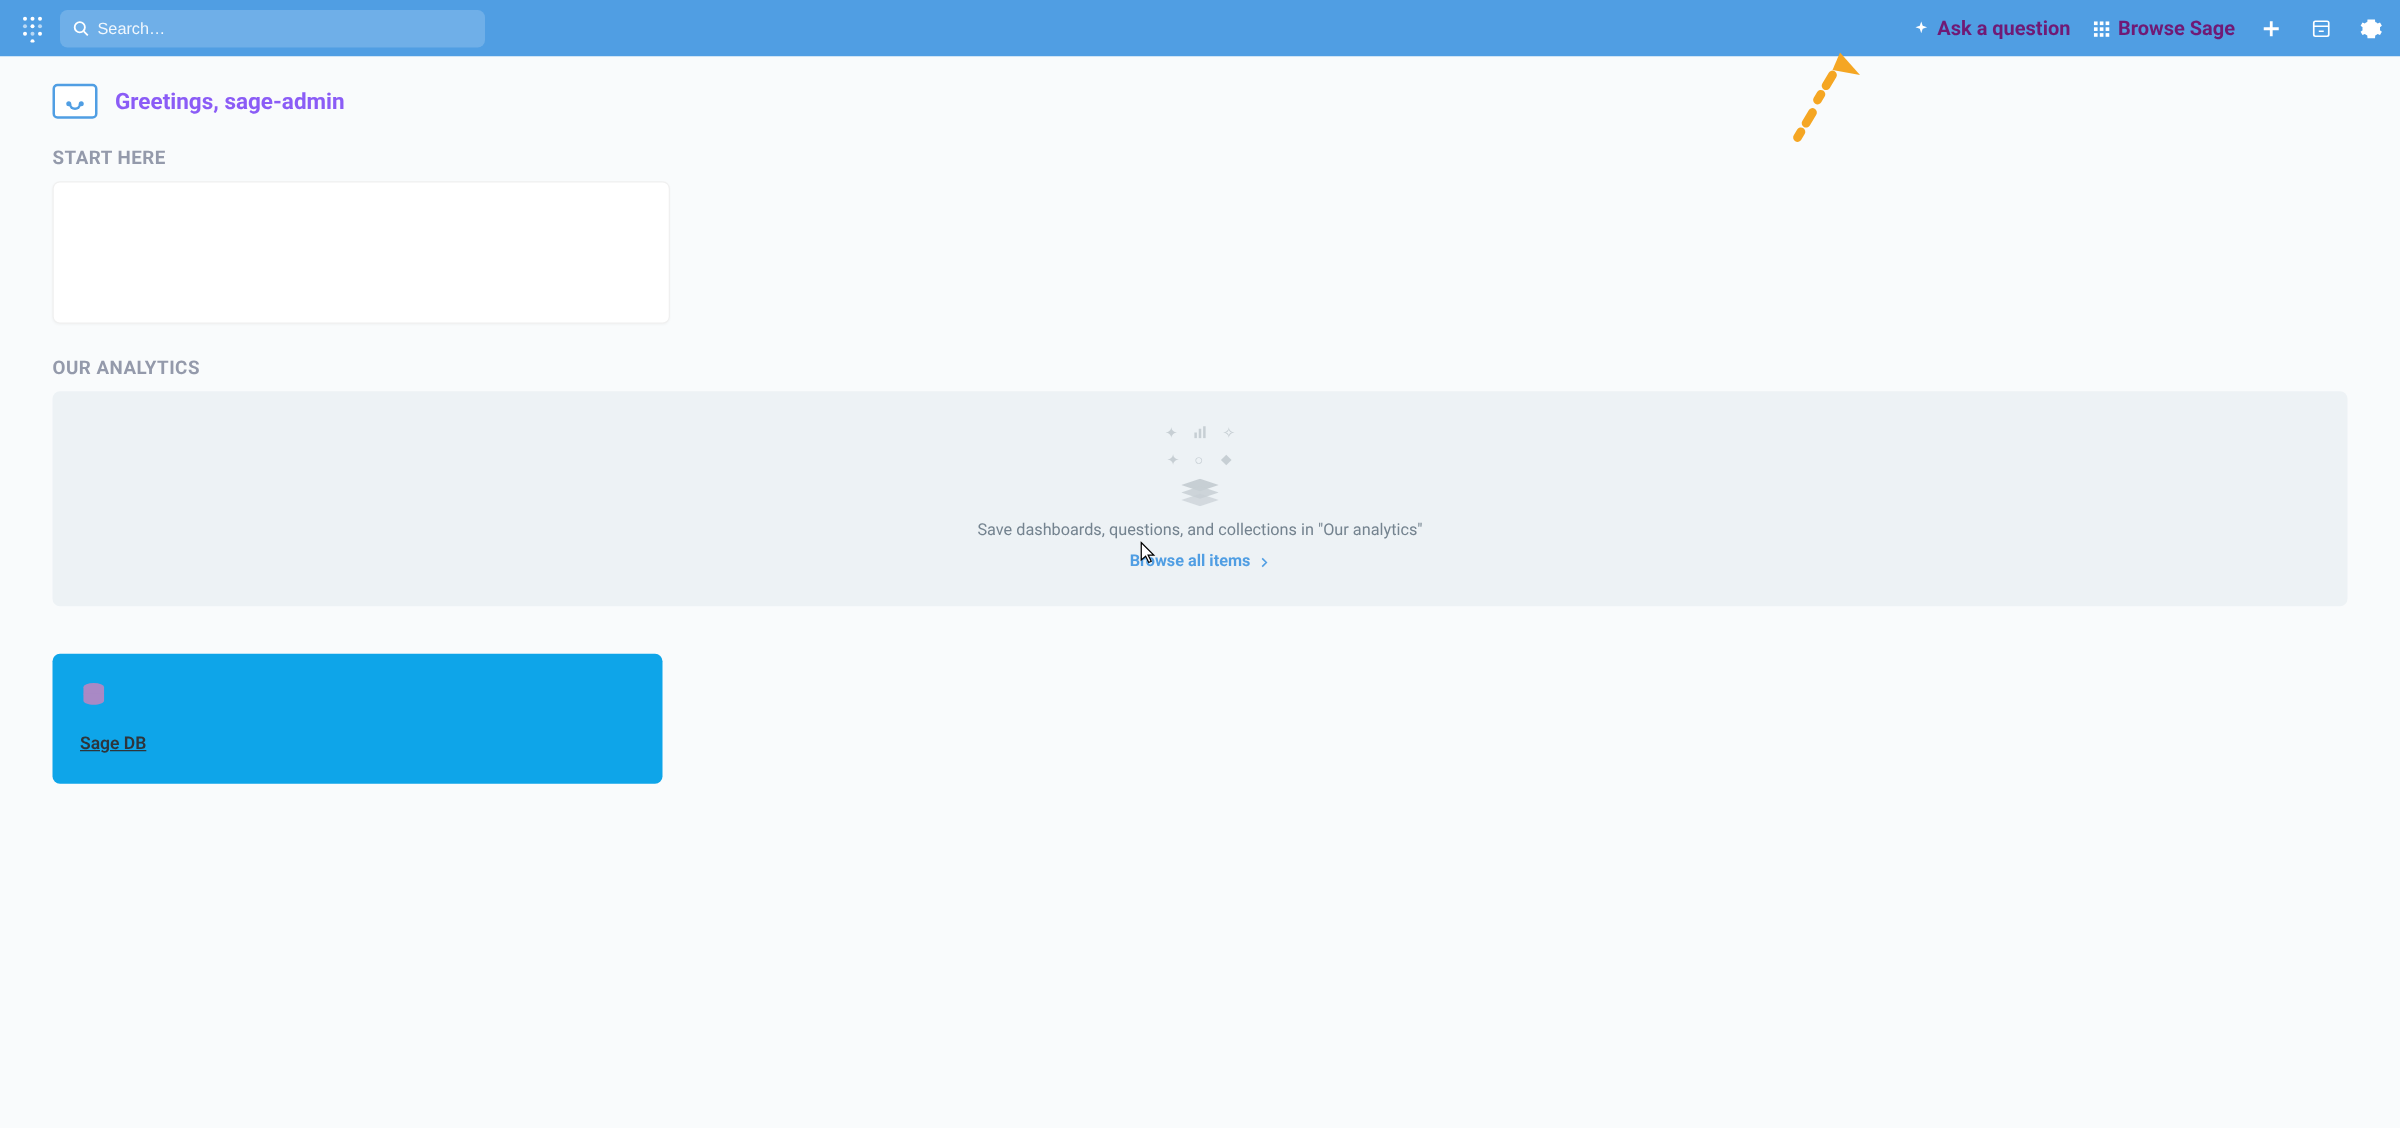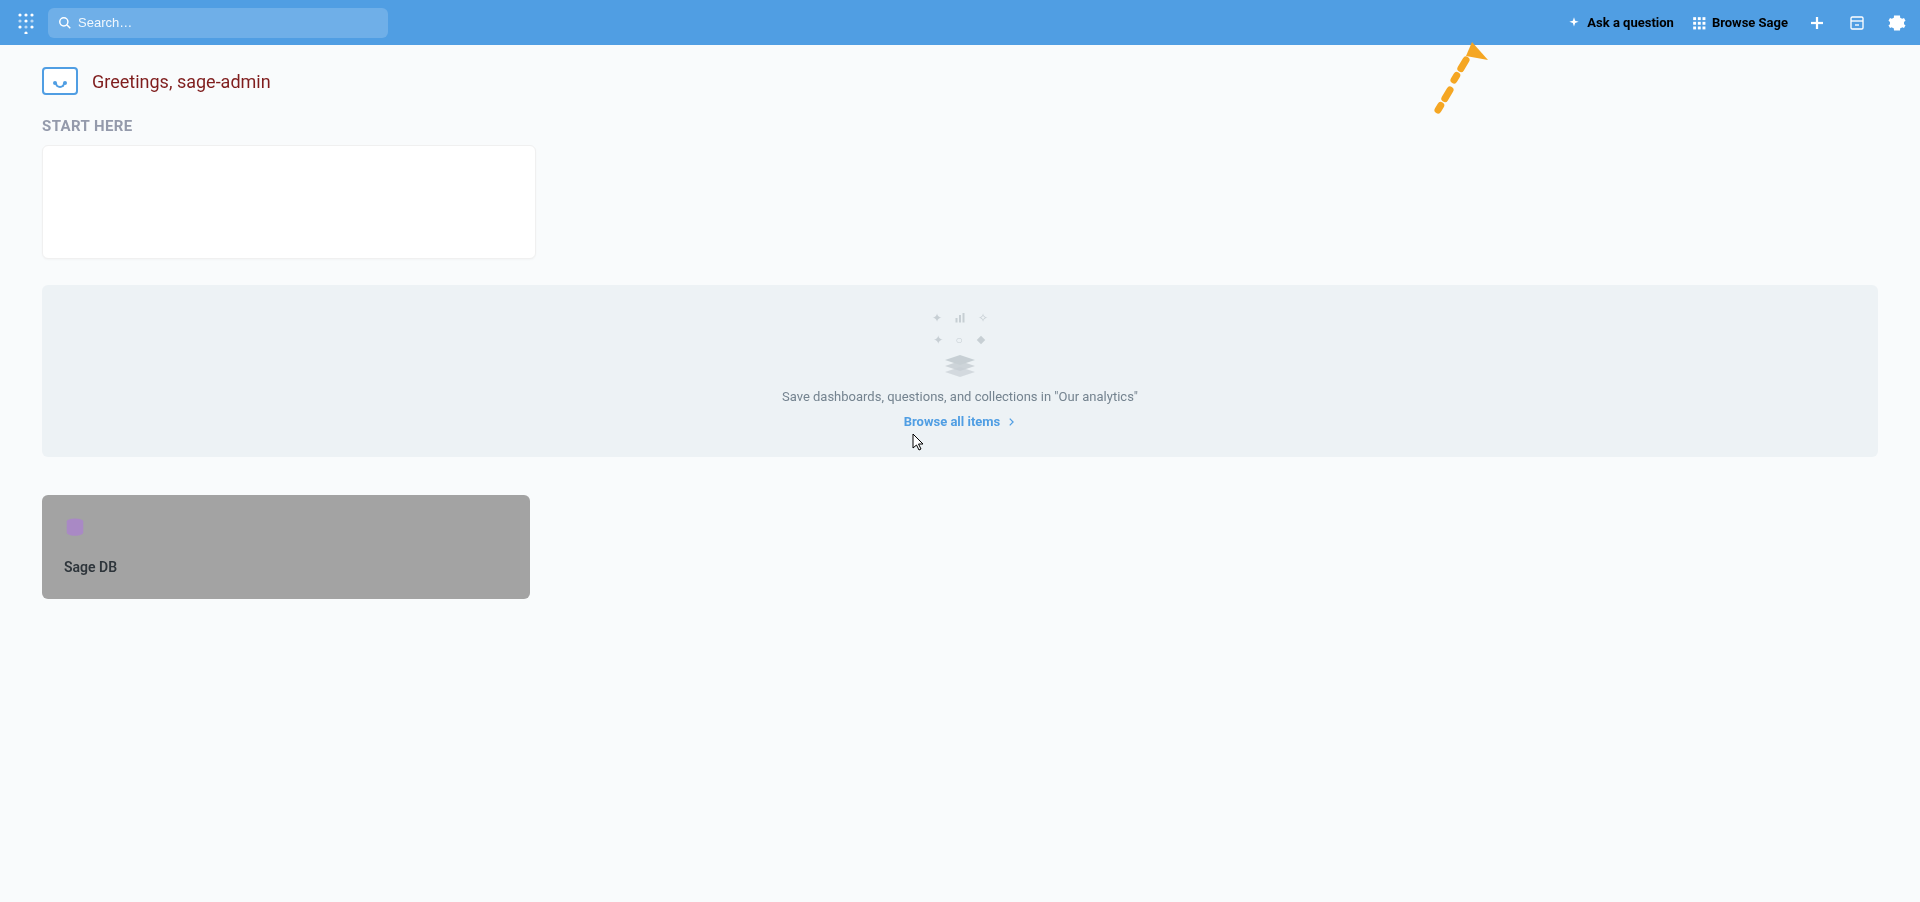--- a/index.html
+++ b/index.html
@@ -37,21 +37,21 @@
     color: #fff;
   }
   .search-wrap input {
     border:none; background:transparent; color:#7f1d1d; outline:none;
     font-size:13px; flex:1; margin-left:6px;
   }
   .search-wrap input::placeholder{color:rgba(255,255,255,0.9);}
   .header-spacer{flex:1;}
   .header-link{
     display:flex;align-items:center;gap:6px;
-    font-size:13px;font-weight:700;color:#000000;
+    font-size:16px;font-weight:700;color:#701a75;
     margin-left:18px;cursor:pointer;
   }
   .header-icon-btn{
     width:22px;height:22px;display:flex;align-items:center;justify-content:center;
     margin-left:18px;cursor:pointer;
   }
   
   .main{
     padding: 22px 42px;
   }
@@ -59,21 +59,21 @@
     display:flex;align-items:center;gap:14px;margin-bottom:22px;
   }
   .robot-box{
     width:36px;height:28px;border:2px solid #509ee3;border-radius:4px;
     display:flex;align-items:center;justify-content:center;position:relative;
     background:#fff;
   }
   .robot-eyes{display:flex;gap:6px;position:relative;top:2px;}
   .robot-eye{width:4px;height:4px;background:#509ee3;border-radius:50%;}
   .robot-mouth{position:absolute;bottom:5px;width:10px;height:5px;border:2px solid #509ee3;border-top:none;border-radius:0 0 8px 8px;}
-  .greet-text{font-size:18px;font-weight:400;color:#7f1d1d;}
+  .greet-text{font-size:18px;font-weight:700;color:#8b5cf6;}
   .section-label{
     font-size:15px;font-weight:700;letter-spacing:0.4px;color:#949aab;
     text-transform:uppercase;margin-bottom:10px;
   }
   .start-box{
     width:494px;height:114px;background:#fff;border:1px solid #f0f0f0;border-radius:6px;
     box-shadow:0 1px 2px rgba(0,0,0,0.03);
     margin-bottom:26px;
   }
   .analytics-box{
@@ -86,22 +86,22 @@
     color:#c7cfd4;margin-bottom:12px;
     display:flex;flex-direction:column;align-items:center;
   }
   .illus-sparkle{display:flex;gap:12px;align-items:center;margin-bottom:8px;}
   .sparkle{font-size:12px;color:#c7cfd4;}
   .analytics-text{font-size:13px;font-weight:400;color:#74838f;margin-bottom:10px;}
   .browse-link{
     font-size:13px;font-weight:700;color:#509ee3;display:flex;align-items:center;gap:6px;cursor:pointer;
   }
   .data-card{
-    width:488px;background:#a3a3a3;border-radius:6px;
-    padding:22px 22px 24px 22px;cursor:pointer;
+    width:488px;background:#0ea5e9;border-radius:6px;
+    padding:22px 22px 24px 22px;cursor:pointer;text-decoration:underline;
   }
   .data-card-title{font-size:14px;font-weight:600;color:#2e353b;margin-top:16px;}
   .db-icon{color:#a989c5;}
   
   .arrow-ann{
     position:absolute;top:42px;left:1430px;pointer-events:none;
   }
   
   .cursor{
     position:absolute;top:433px;left:912px;pointer-events:none;
@@ -181,20 +181,21 @@
           <div class="robot-eye"></div>
         </div>
       <div class="robot-mouth"></div>
     </div>
     <div class="greet-text">Greetings, sage-admin</div>
   </div>
 
   <div class="section-label">START HERE</div>
   <div class="start-box"></div>
 
+  <div class="section-label">OUR ANALYTICS</div>
   <div class="analytics-box">
     <div class="illus">
       <div class="illus-sparkle">
         <span class="sparkle">✦</span>
         <svg width="12" height="12" viewBox="0 0 24 24" fill="#c7cfd4">
             <rect x="3" y="12" width="4" height="9"></rect>
             <rect x="10" y="6" width="4" height="15"></rect>
             <rect x="17" y="2" width="4" height="19"></rect>
           </svg>
         <span class="sparkle">✧</span>

